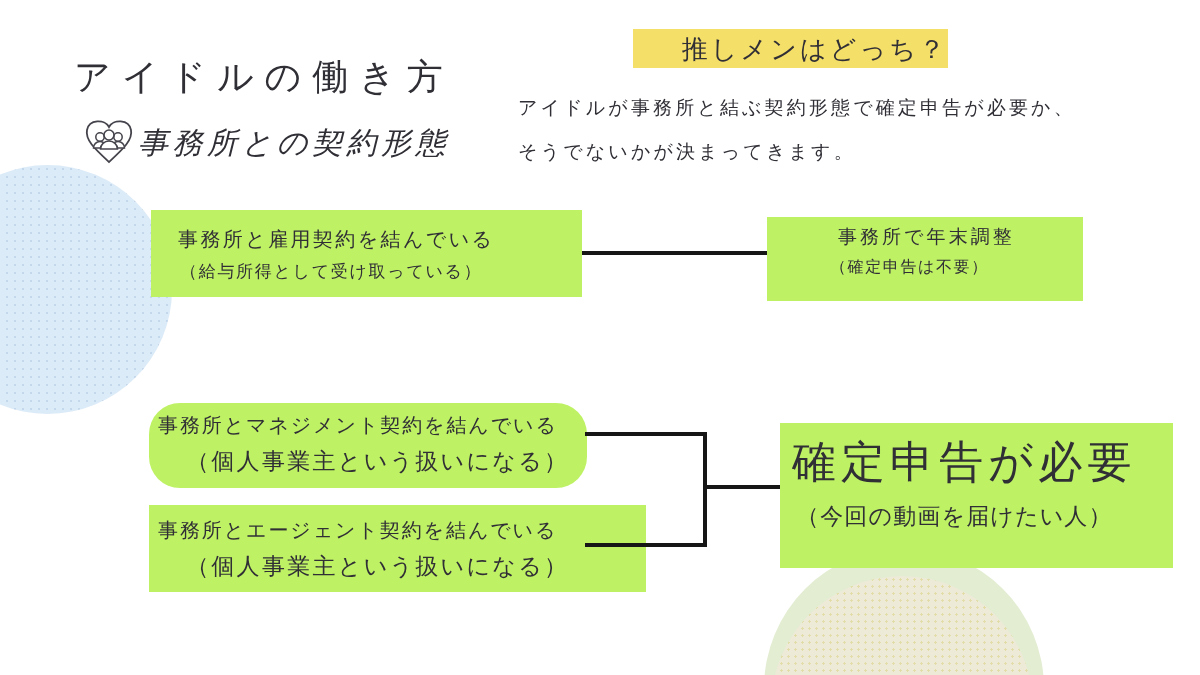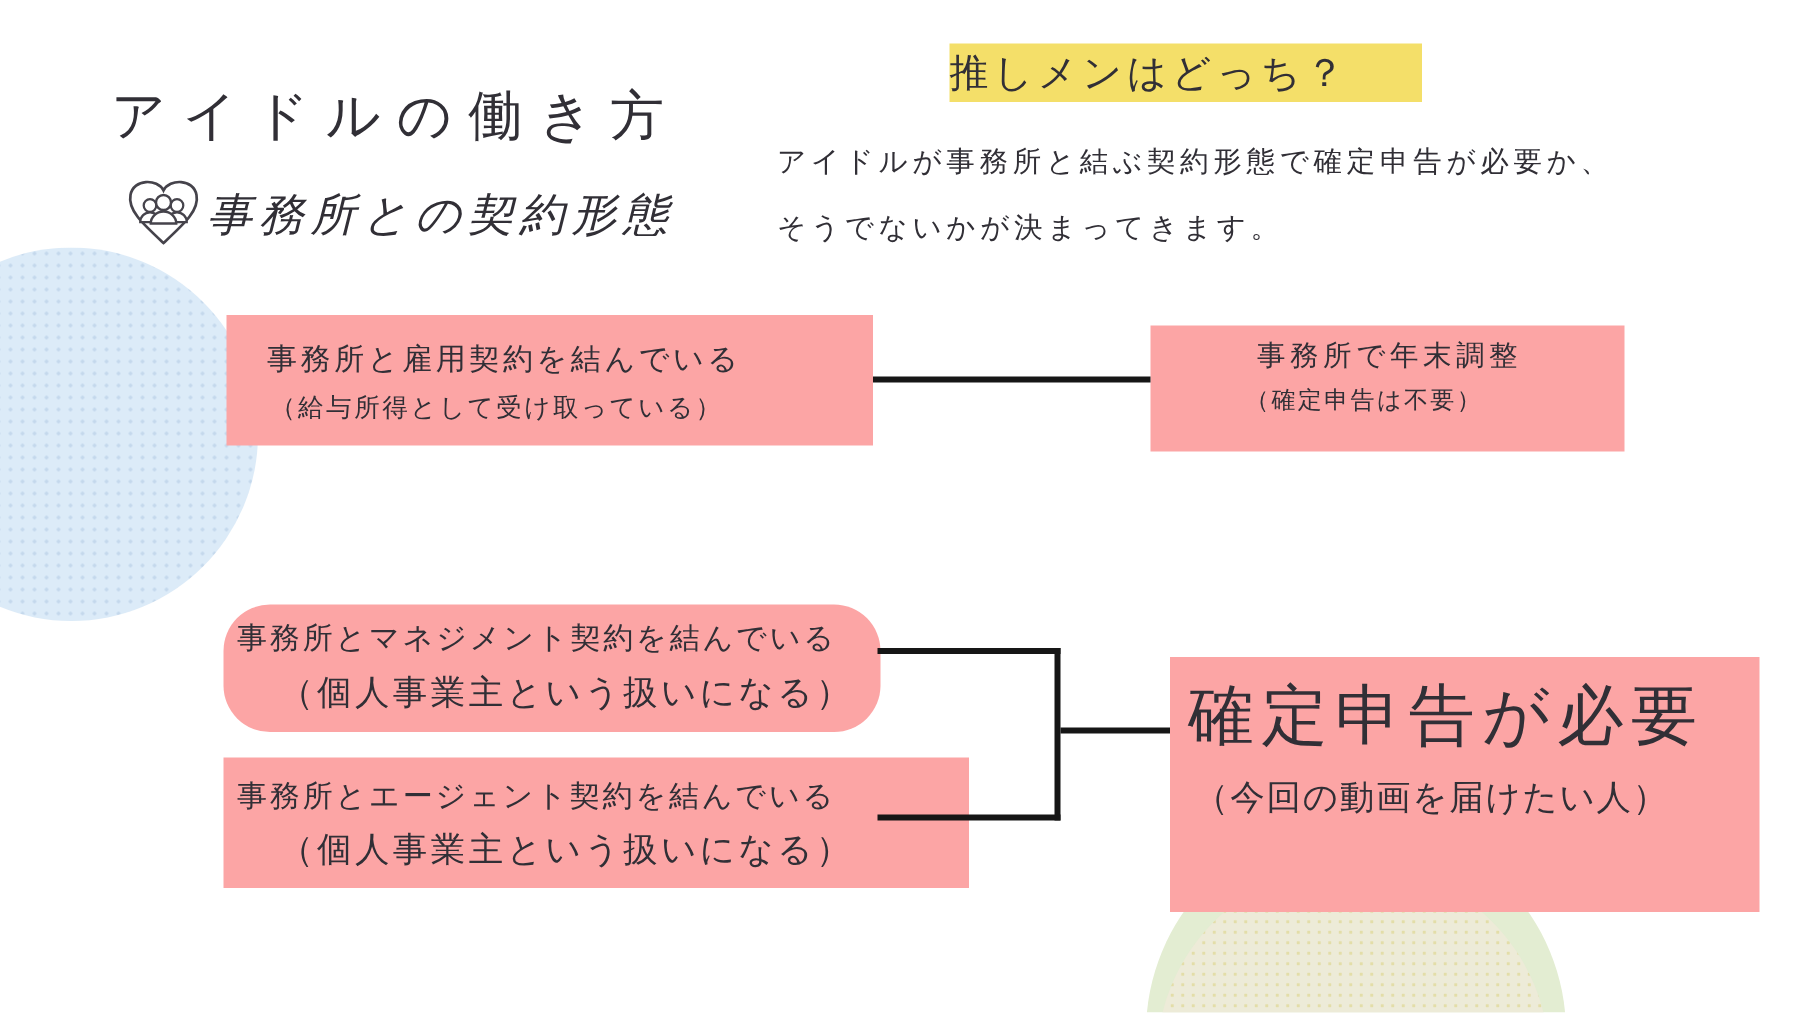--- a/index.html
+++ b/index.html
@@ -24,40 +24,40 @@
   .title{
     position:absolute;left:63px;top:42px;margin:11px;font-size:36px;font-weight:500;
     letter-spacing:0.30em;white-space:nowrap;
   }
   .subtitle-row{position:absolute;left:82px;top:116px;display:flex;align-items:center;}
   .subtitle-icon{width:54px;height:54px;flex:0 0 auto;margin-right:2px;}
   .subtitle{font-size:30px;letter-spacing:0.15em;white-space:nowrap;font-style:italic;}
   .highlight{
     position:absolute;left:633px;top:29px;width:315px;height:39px;box-sizing:border-box;
     background:#f4df69;font-size:26px;letter-spacing:0.12em;line-height:40px;
-    text-align:left;white-space:nowrap;
+    text-align:right;white-space:nowrap;
   }
   .intro{position:absolute;left:518px;margin:0;font-size:19px;letter-spacing:0.165em;white-space:nowrap;}
   .intro-1{top:95px;}
   .intro-2{top:139px;}
   
-  .pbox{position:absolute;background:#fca5a5;box-sizing:border-box;}
+  .pbox{position:absolute;background:#bef264;box-sizing:border-box;}
   .pbox .bx-title{white-space:nowrap;}
   .pbox .bx-note{white-space:nowrap;}
   .box-employment{left:151px;top:210px;width:431px;height:87px;padding:16px 0 0 27px;}
   .box-employment .bx-title{font-size:20px;letter-spacing:0.12em;}
   .box-employment .bx-note{font-size:17px;letter-spacing:0.10em;margin:7px 0 0 2px;}
   .box-yearend{left:767px;top:217px;width:316px;height:84px;padding:7px 0 0 63px;}
   .box-yearend .bx-title{font-size:19px;letter-spacing:0.16em;margin-left:8px;}
   .box-yearend .bx-note{font-size:16px;letter-spacing:0.10em;margin-top:7px;}
   .box-management{left:149px;top:403px;width:438px;height:85px;padding:9px 0 0 9px;border-radius:31px;}
   .box-agent{left:149px;top:505px;width:497px;height:87px;padding:12px 0 0 9px;}
   .box-management .bx-title,.box-agent .bx-title{font-size:20px;letter-spacing:0.095em;}
   .box-management .bx-note,.box-agent .bx-note{font-size:23px;letter-spacing:0.10em;margin:7px 0 0 28px;}
-  .box-result{left:780px;top:438px;width:393px;height:170px;padding:10px 0 0 12px;}
+  .box-result{left:780px;top:423px;width:393px;height:145px;padding:10px 0 0 12px;}
   .box-result .bx-title{font-size:44px;letter-spacing:0.115em;}
   .box-result .bx-note{font-size:23px;letter-spacing:0.05em;margin:9px 0 0 4px;}
   
   .conn{position:absolute;background:#161616;}
   .conn-1{left:582px;top:251px;width:185px;height:4px;}
   .conn-top{left:585px;top:432px;width:122px;height:4px;}
   .conn-vert{left:703px;top:432px;width:4px;height:115px;}
   .conn-mid{left:707px;top:485px;width:73px;height:4px;}
   .conn-bot{left:585px;top:543px;width:122px;height:4px;}
 </style>

